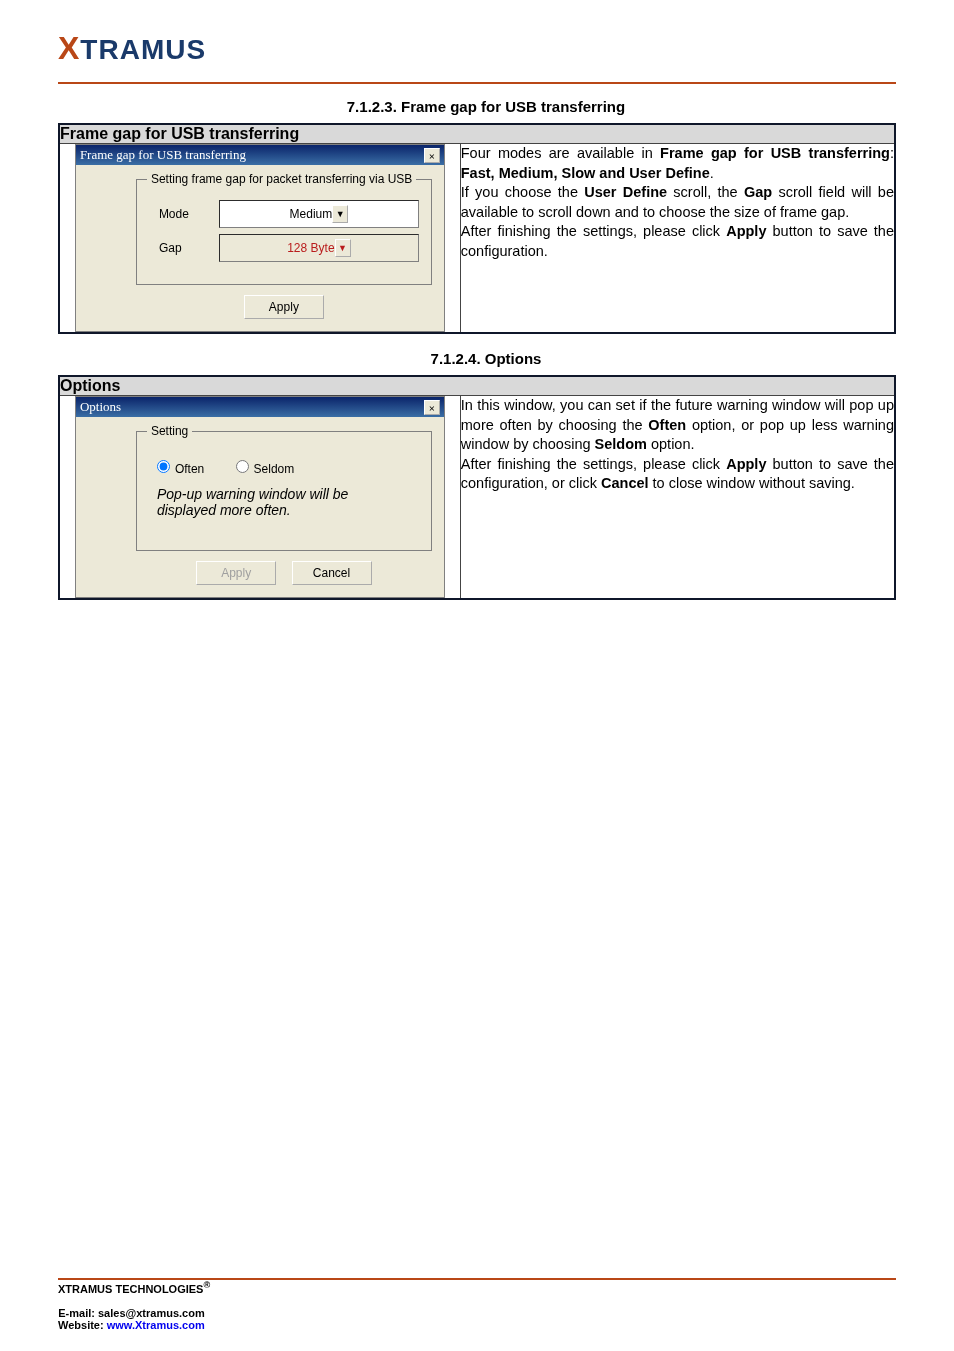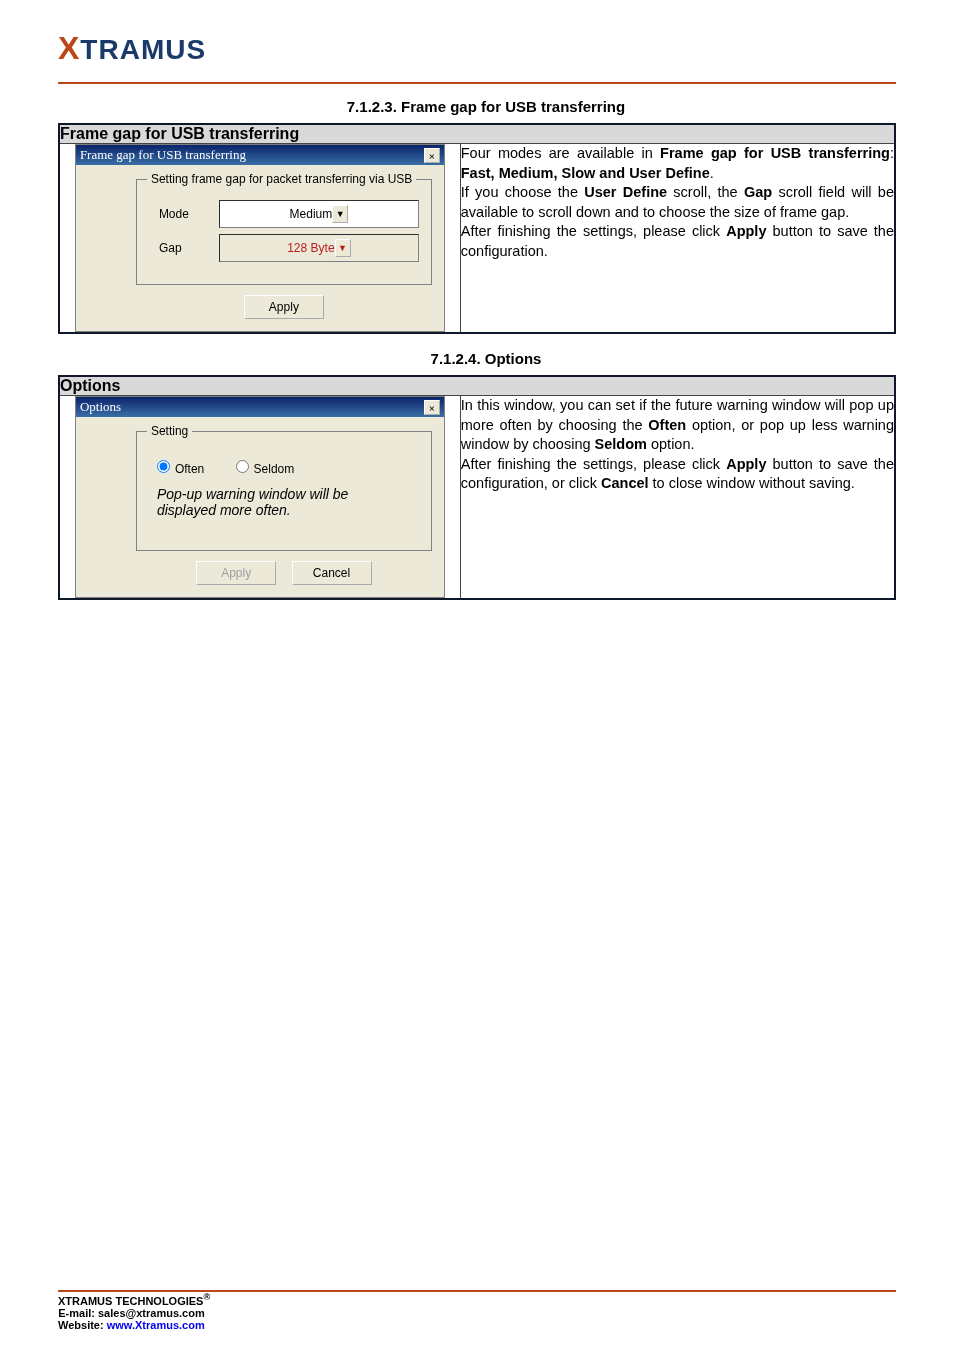--- a/index.html
+++ b/index.html
@@ -27,21 +27,21 @@
   .btnrow { text-align: center; margin-top: 10px; }
   .winbtn { min-width: 80px; height: 24px; background: #ece9d8; border: 1px outset #fff; font-size: 12px; margin: 0 6px; padding: 2px 16px; }
   .winbtn.disabled { color: #a0a0a0; }
   .radio-row { margin: 14px 8px 10px 8px; }
   .radio-row label { margin-right: 28px; font-size: 12px; }
   .radio-row input { margin-right: 5px; }
   .popup-text { margin: 6px 8px 16px 8px; font-size: 14px; font-style: italic; }
   .footer { position: absolute; bottom: 20px; left: 58px; right: 58px; border-top: 2px solid #b94717; display: flex; justify-content: space-between; align-items: flex-start; font-size: 11px; flex-direction: column; }
   .footer-left { font-weight: bold; }
   .footer-center { text-align: center; flex: 1; font-weight: bold; }
-  .footer-right { text-align: right; font-weight: bold; }
+  .footer-right { text-align: right; font-weight: bold; margin-top: 12px; }
   .footer-right a { color: #0000ee; text-decoration: none; }
 </style>
 </head>
 <body>
 
 <div class="header">
   <span class="logo">
     <span class="x">X</span><span>TRAMUS</span>
   </span>
 </div>

